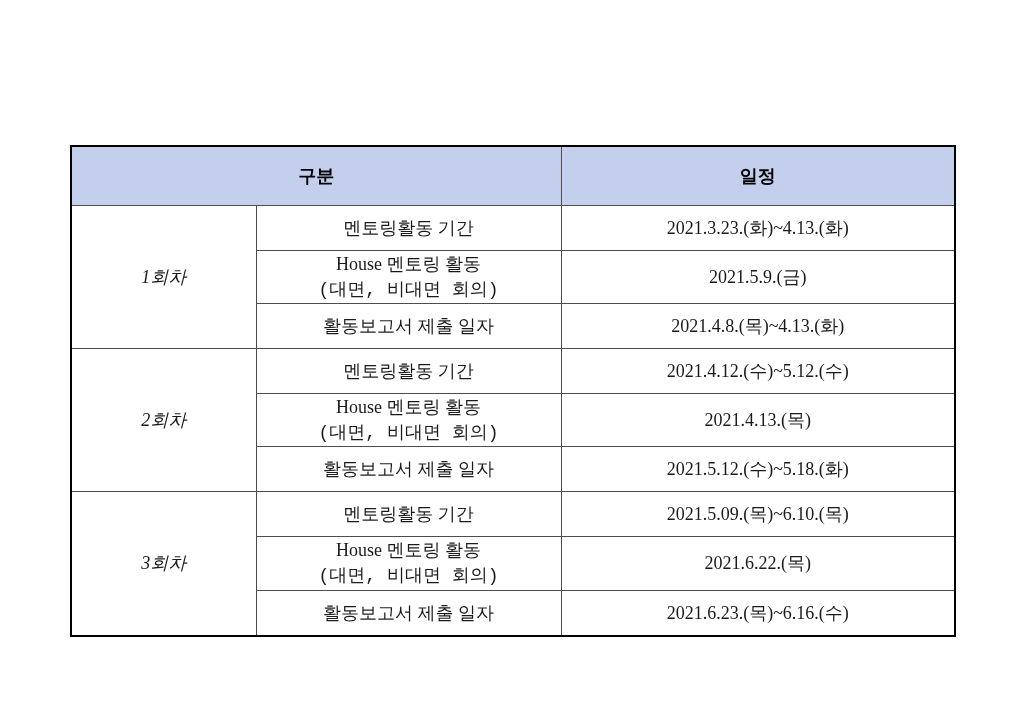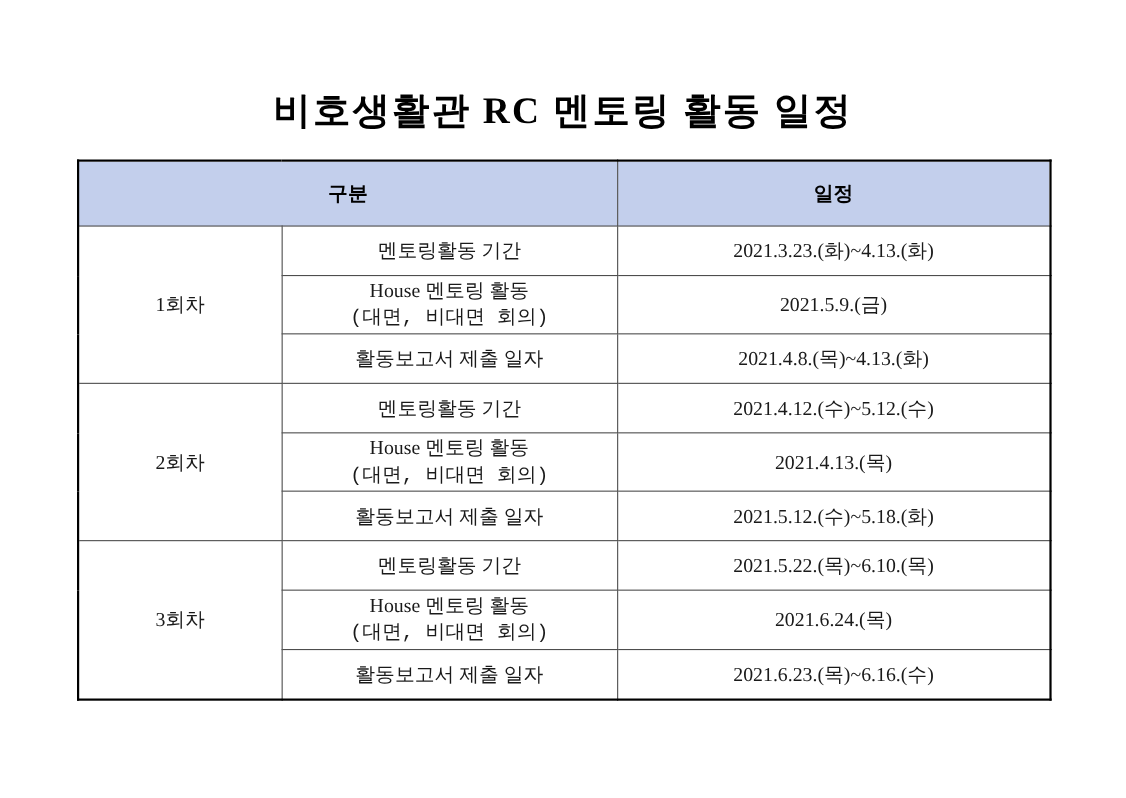--- a/index.html
+++ b/index.html
@@ -51,29 +51,28 @@
   }
   table.schedule thead th {
     background: #c3cfec;
     height: 58px;
     font-weight: 600;
     font-size: 18px;
     color: #000000;
   }
   tr.row-std td { height: 44px; }
   tr.row-tall td { height: 52px; }
-  td.round-cell { font-size: 18px; }
+  td.round-cell { font-size: 18px; font-style: italic; }
   .activity-sub { display: block; font-family: Liberation Mono, monospace; }
 </style>
 </head>
 <body>
 
 <div class="page">
 
-  <div class="doc-title">비호생활관 RC 멘토링 활동 일정</div>
 
   <table class="schedule">
     <colgroup>
       <col style="width:185px">
       <col style="width:305px">
       <col style="width:394px">
     </colgroup>
 
     <thead>
       <tr>
@@ -114,28 +113,28 @@
         <td>2021.4.13.(목)</td>
       </tr>
       <tr class="row-std">
         <td>활동보고서 제출 일자</td>
         <td>2021.5.12.(수)~5.18.(화)</td>
       </tr>
 
       <tr class="row-std">
         <td class="round-cell" rowspan="3">3회차</td>
         <td>멘토링활동 기간</td>
-        <td>2021.5.22.(목)~6.10.(목)</td>
+        <td>2021.5.09.(목)~6.10.(목)</td>
       </tr>
       <tr class="row-tall">
         <td>
           <span>House 멘토링 활동</span>
           <span class="activity-sub">(대면, 비대면 회의)</span>
         </td>
-        <td>2021.6.24.(목)</td>
+        <td>2021.6.22.(목)</td>
       </tr>
       <tr class="row-std">
         <td>활동보고서 제출 일자</td>
         <td>2021.6.23.(목)~6.16.(수)</td>
       </tr>
     </tbody>
   </table>
 
 </div>
 

